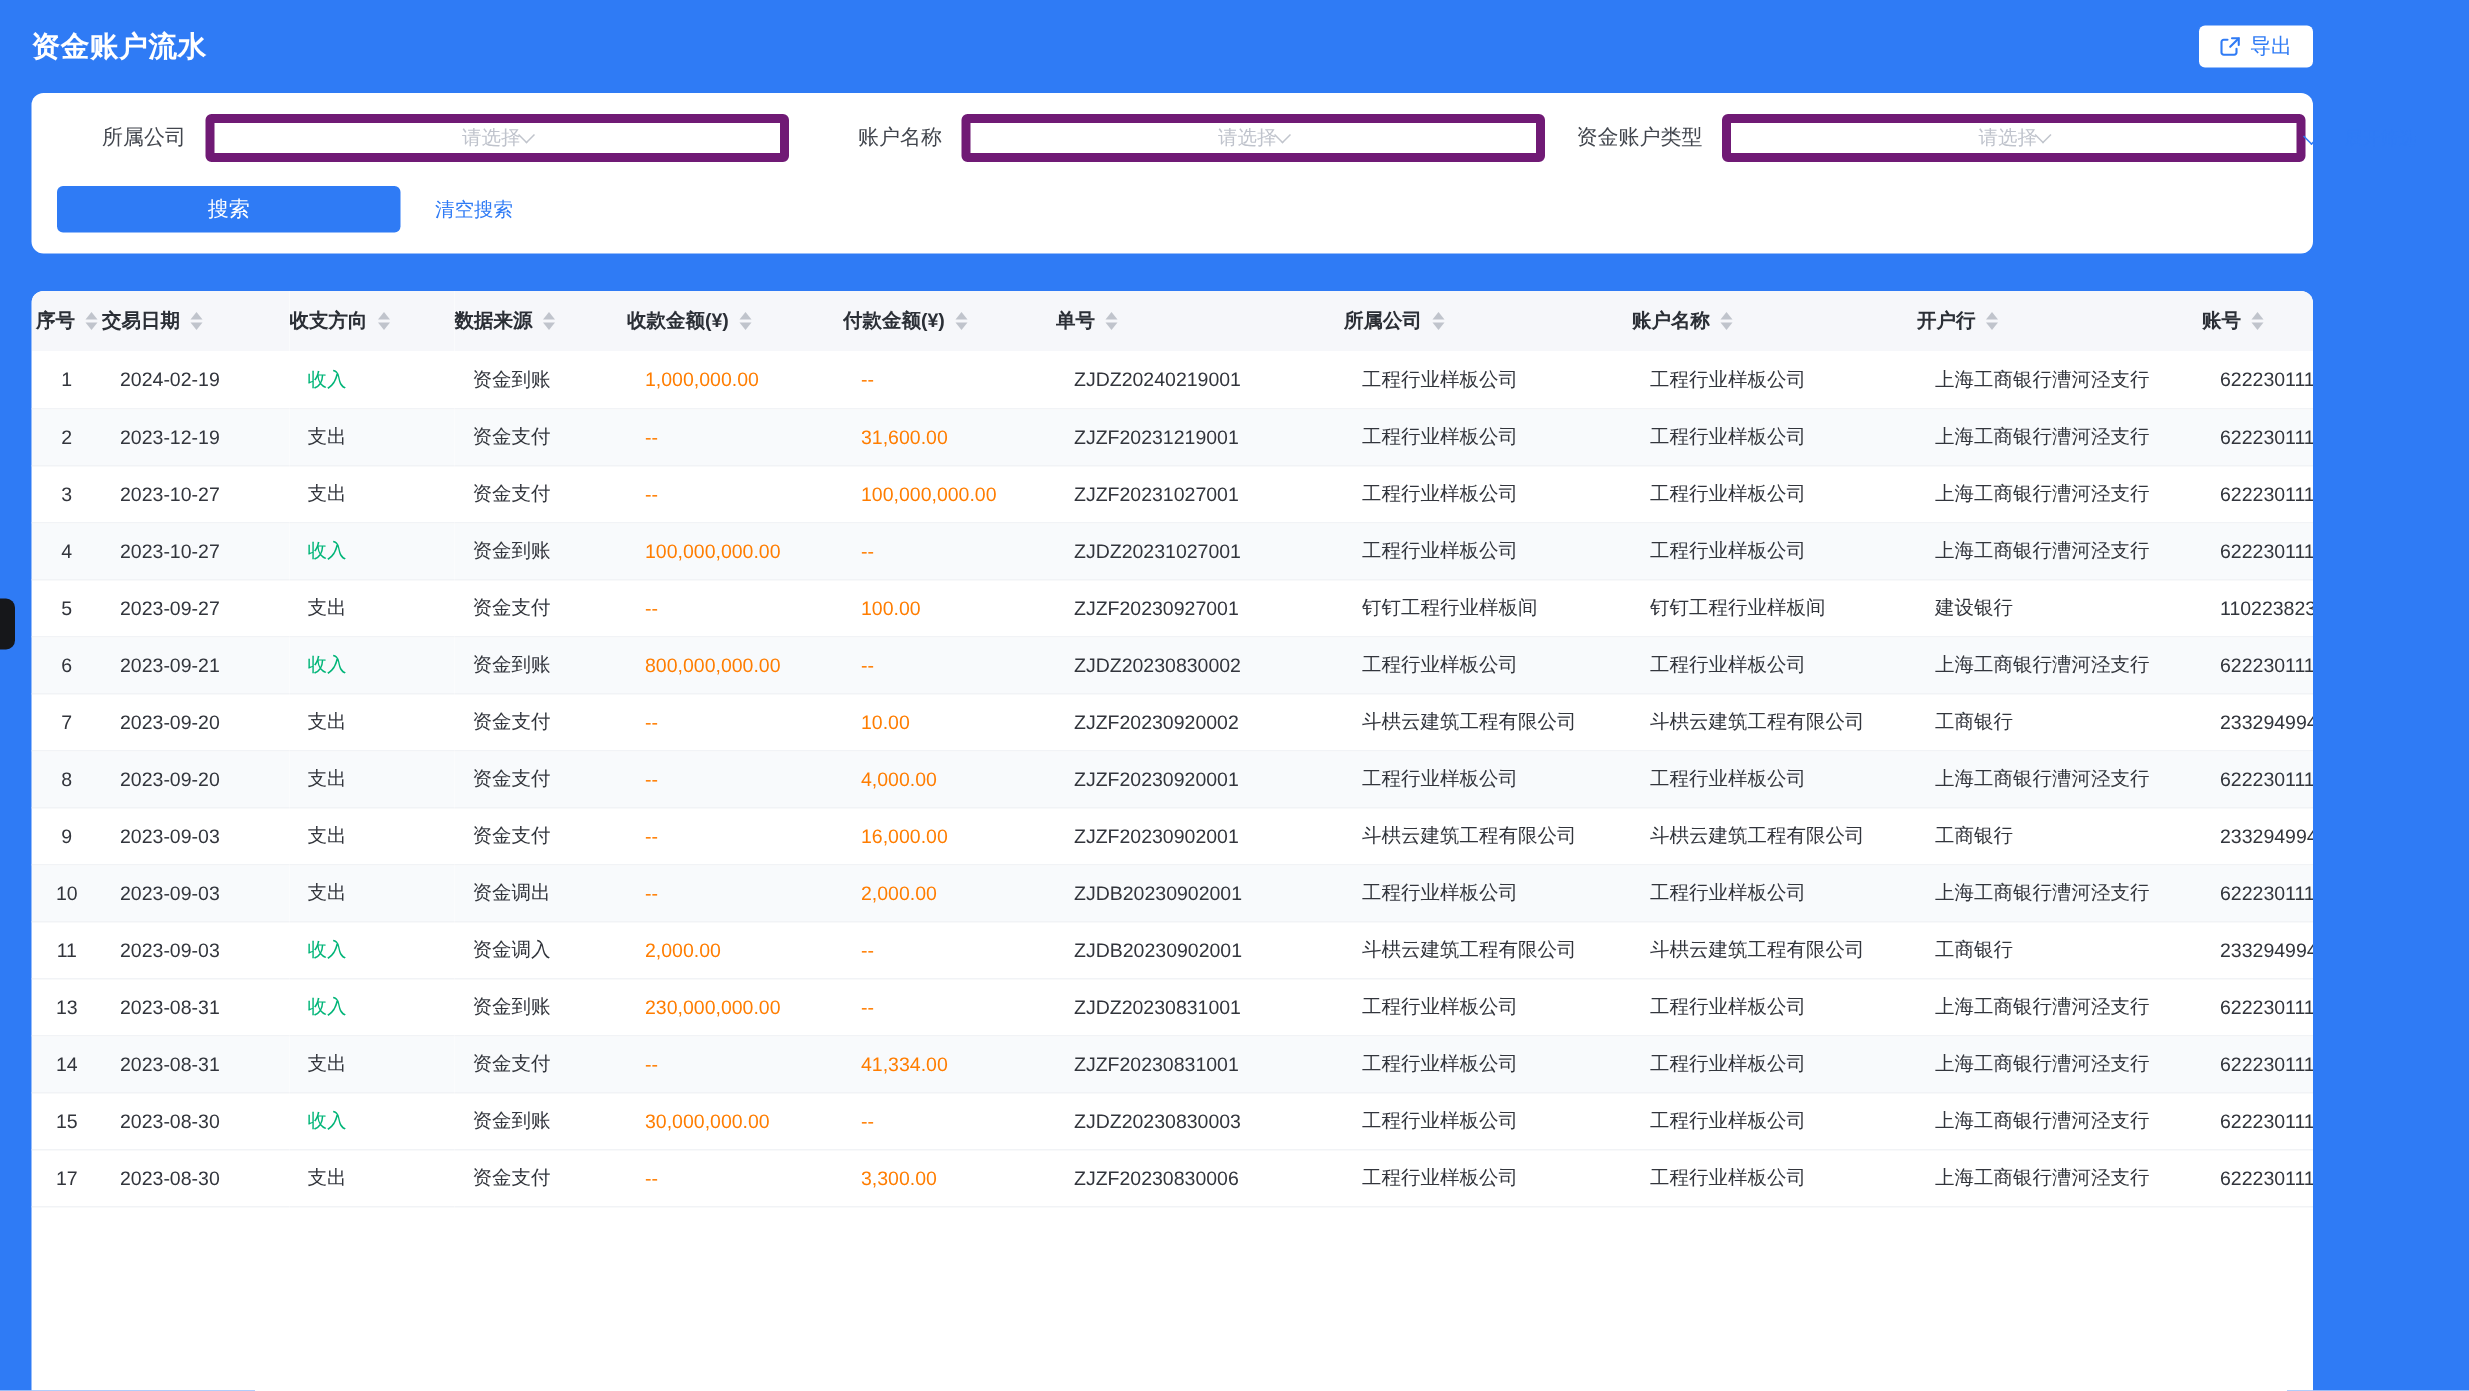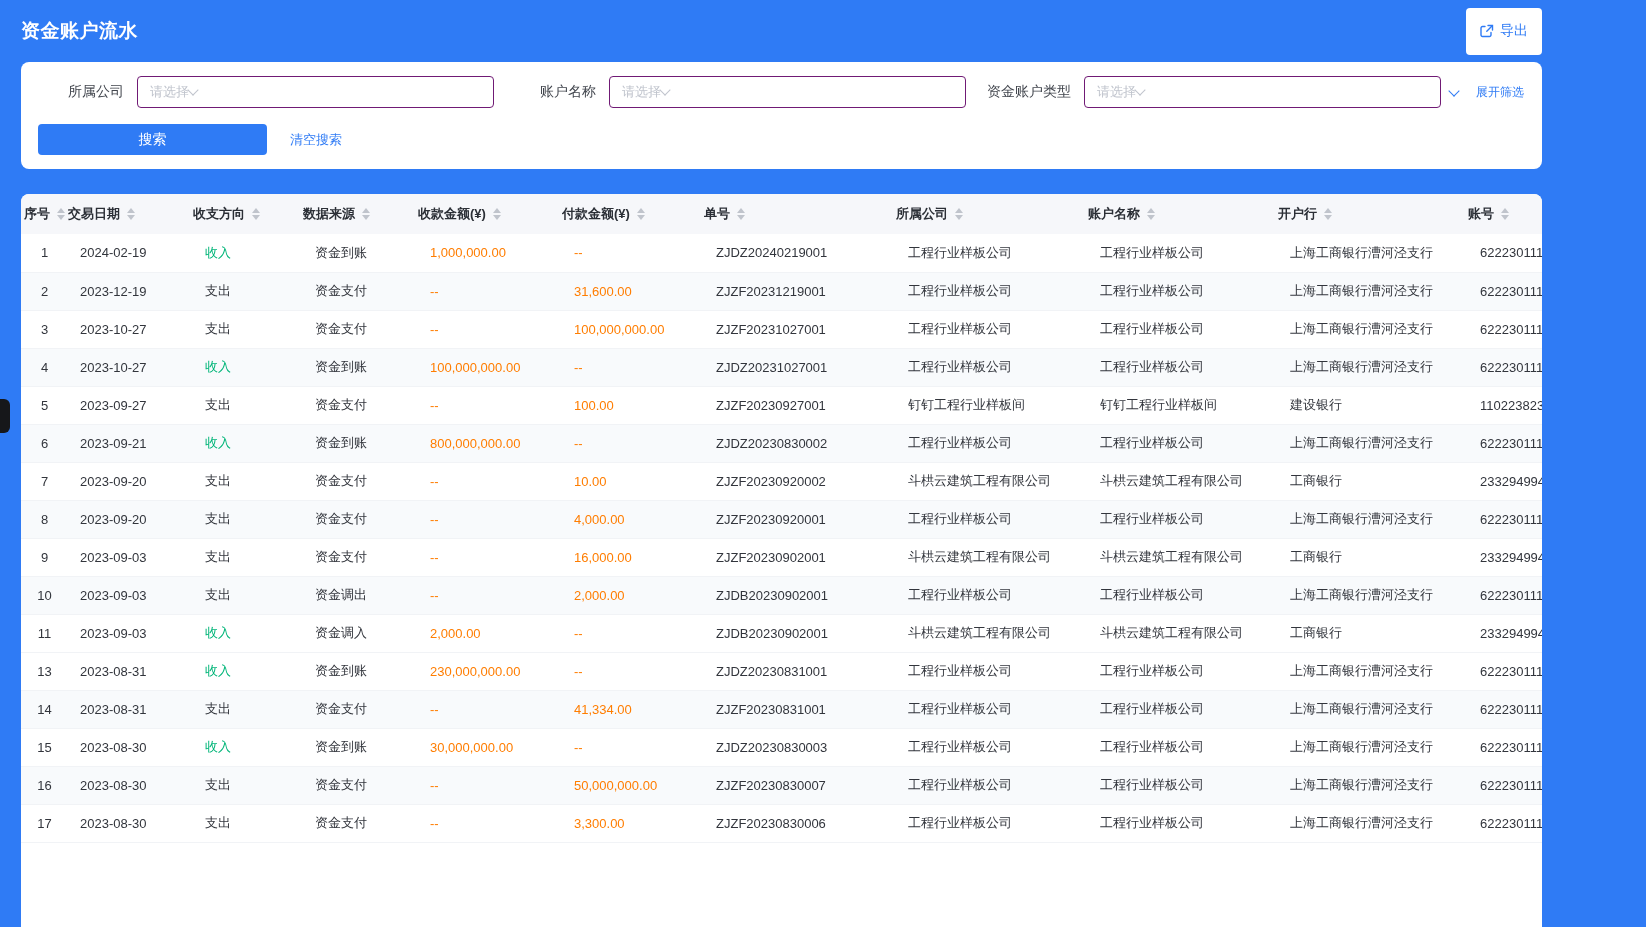--- a/index.html
+++ b/index.html
@@ -8,41 +8,41 @@
     background: #2f7bf5;
     font-family: "Liberation Sans", "DejaVu Sans", sans-serif;
     position: relative;
   }
   .content { width: 1521px; margin-left: 21px; height: 927px; display: flex; flex-direction: column; }
 
   
   .topbar { height: 62px; display: flex; align-items: center; justify-content: space-between; flex: 0 0 auto; }
   .page-title { color: #ffffff; font-size: 19px; font-weight: 700; letter-spacing: 0.5px; }
   .export-btn {
-    height: 47px; padding: 0 14px; border: none; border-radius: 4px;
+    height: 28px; padding: 0 14px; border: none; border-radius: 4px;
     background: #ffffff; color: #2f7bf5; font-size: 14px;
     display: inline-flex; align-items: center; gap: 6px; cursor: pointer;
     font-family: inherit;
   }
   .export-btn svg { display: block; }
 
   
   .filter-card {
     background: #ffffff; border-radius: 8px; flex: 0 0 auto;
     padding: 14px 0 14px 0; height: 107px; margin-bottom: 25px;
   }
   .filter-row { display: flex; align-items: center; }
   .filter-field { display: flex; align-items: center; }
   .filter-field .f-label { font-size: 14px; color: #42464e; margin-right: 13px; white-space: nowrap; }
   .f-company { margin-left: 47px; }
   .f-account { margin-left: 46px; }
   .f-type    { margin-left: 21px; }
   .select {
-    width: 357px; height: 32px; border: 1px solid #701a75; border-radius: 4px;
-    background: #fff; display: flex; align-items: center; justify-content: flex-start;
+    width: 389px; height: 32px; border: 6px solid #701a75; border-radius: 4px;
+    background: #fff; display: flex; align-items: center; justify-content: center;
     padding: 0 12px; cursor: pointer;
   }
   .select .placeholder { color: #bfc3cc; font-size: 13px; }
   .chev {
     width: 8px; height: 8px; border-right: 1.5px solid #c0c4cc; border-bottom: 1.5px solid #c0c4cc;
     transform: rotate(45deg); margin-top: -4px; flex: 0 0 auto;
   }
   .expand-link {
     margin-left: auto; margin-right: 18px; color: #2f7bf5; font-size: 12px;
     display: inline-flex; align-items: center; gap: 18px; cursor: pointer; text-decoration: none;
@@ -412,33 +412,20 @@
             <td class="green">收入</td>
             <td>资金到账</td>
             <td class="amount">30,000,000.00</td>
             <td class="amount">--</td>
             <td>ZJDZ20230830003</td>
             <td>工程行业样板公司</td>
             <td>工程行业样板公司</td>
             <td>上海工商银行漕河泾支行</td>
             <td>622230111</td>
           </tr>
-          <tr class="striped">
-            <td class="center">16</td>
-            <td>2023-08-30</td>
-            <td>支出</td>
-            <td>资金支付</td>
-            <td class="amount">--</td>
-            <td class="amount">50,000,000.00</td>
-            <td>ZJZF20230830007</td>
-            <td>工程行业样板公司</td>
-            <td>工程行业样板公司</td>
-            <td>上海工商银行漕河泾支行</td>
-            <td>622230111</td>
-          </tr>
           <tr>
             <td class="center">17</td>
             <td>2023-08-30</td>
             <td>支出</td>
             <td>资金支付</td>
             <td class="amount">--</td>
             <td class="amount">3,300.00</td>
             <td>ZJZF20230830006</td>
             <td>工程行业样板公司</td>
             <td>工程行业样板公司</td>

